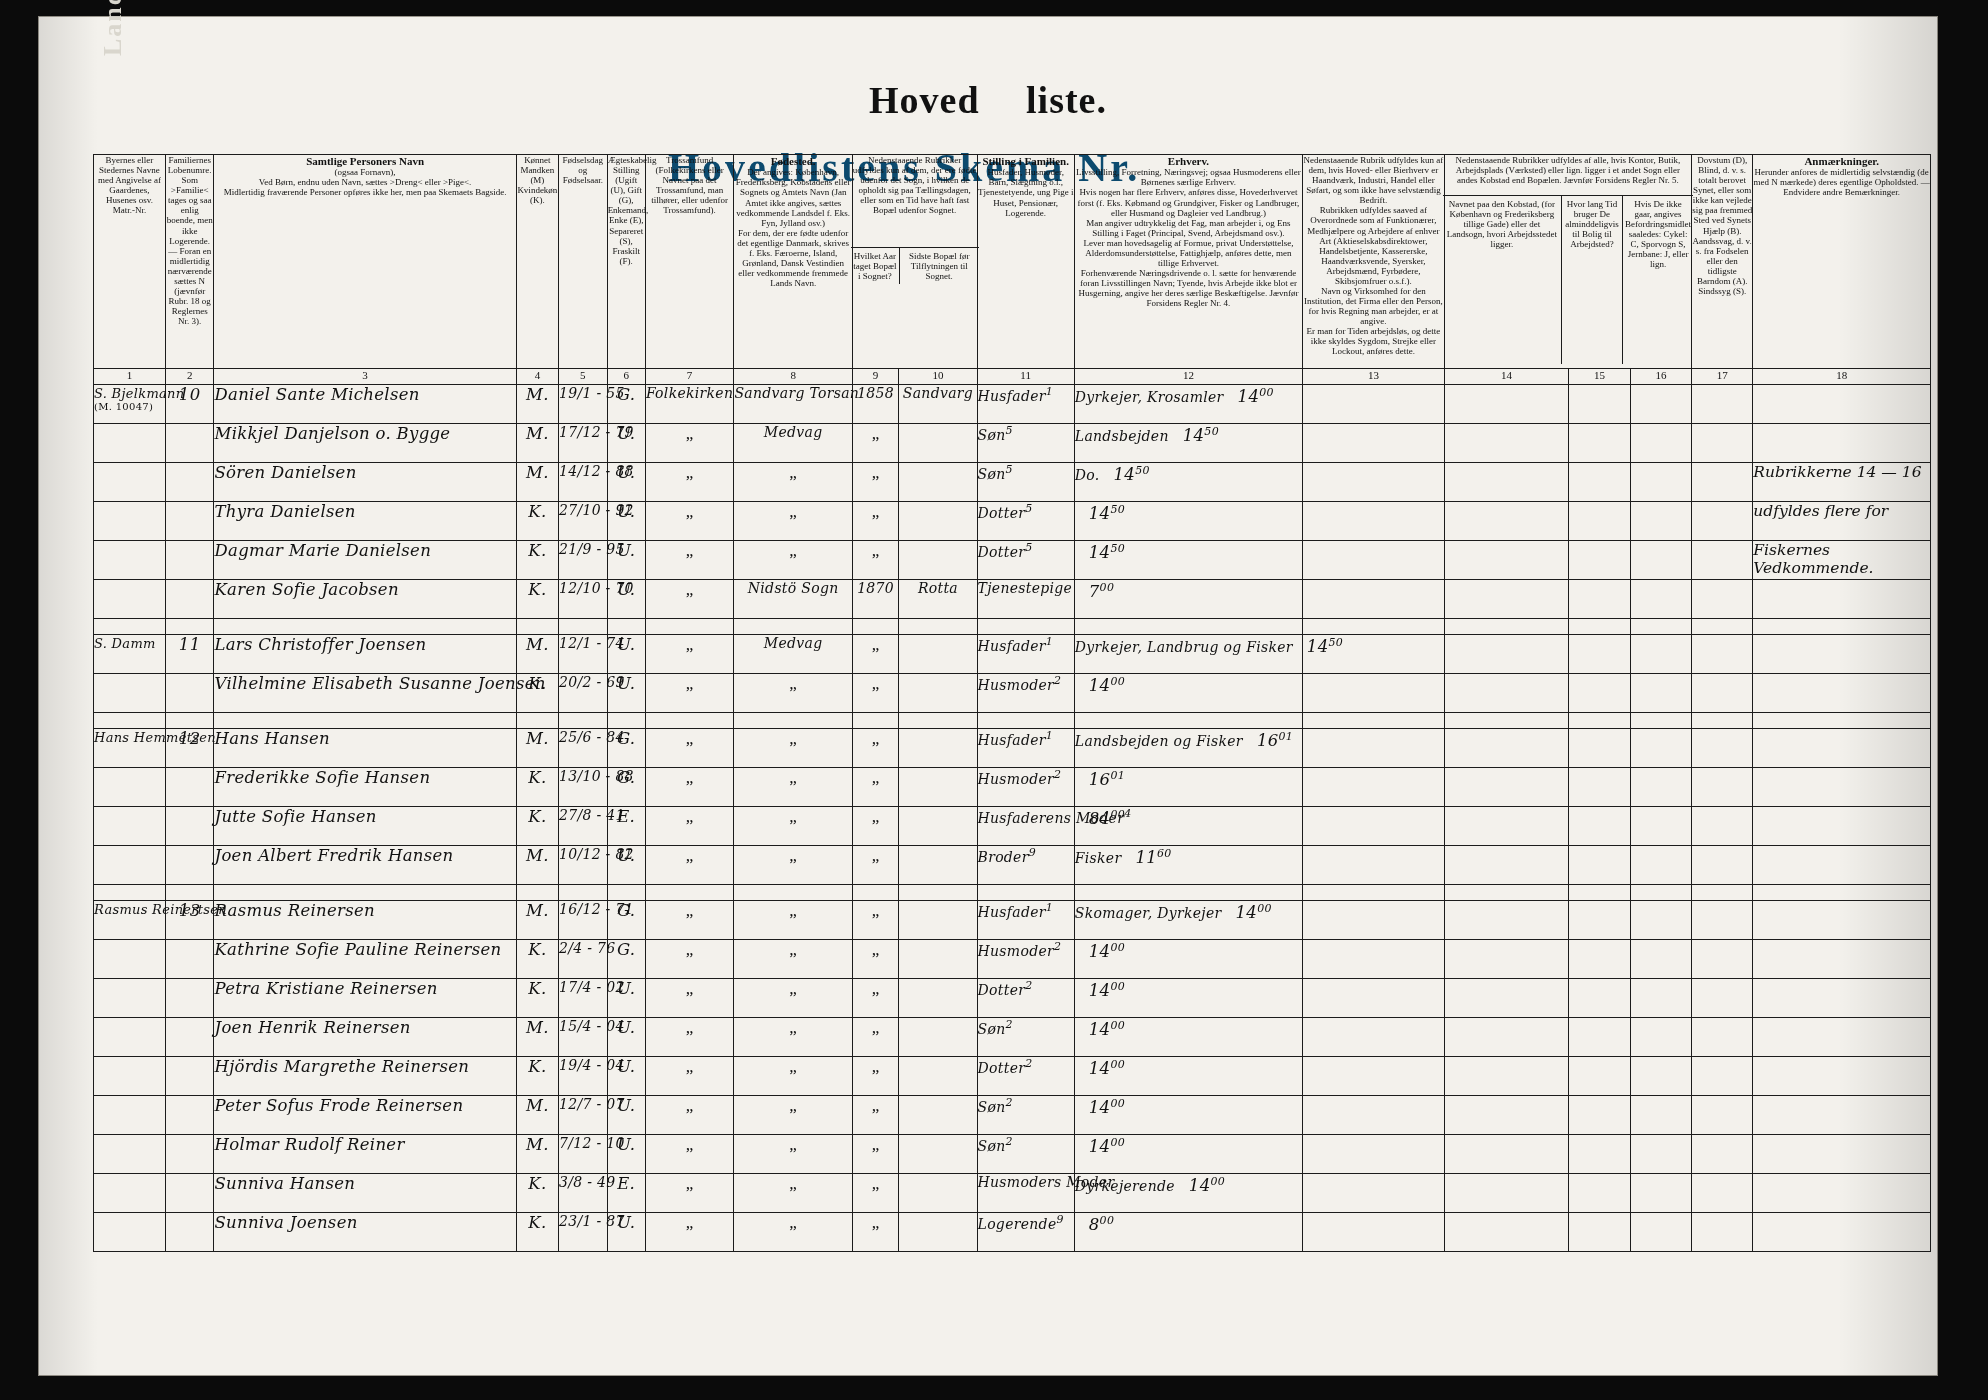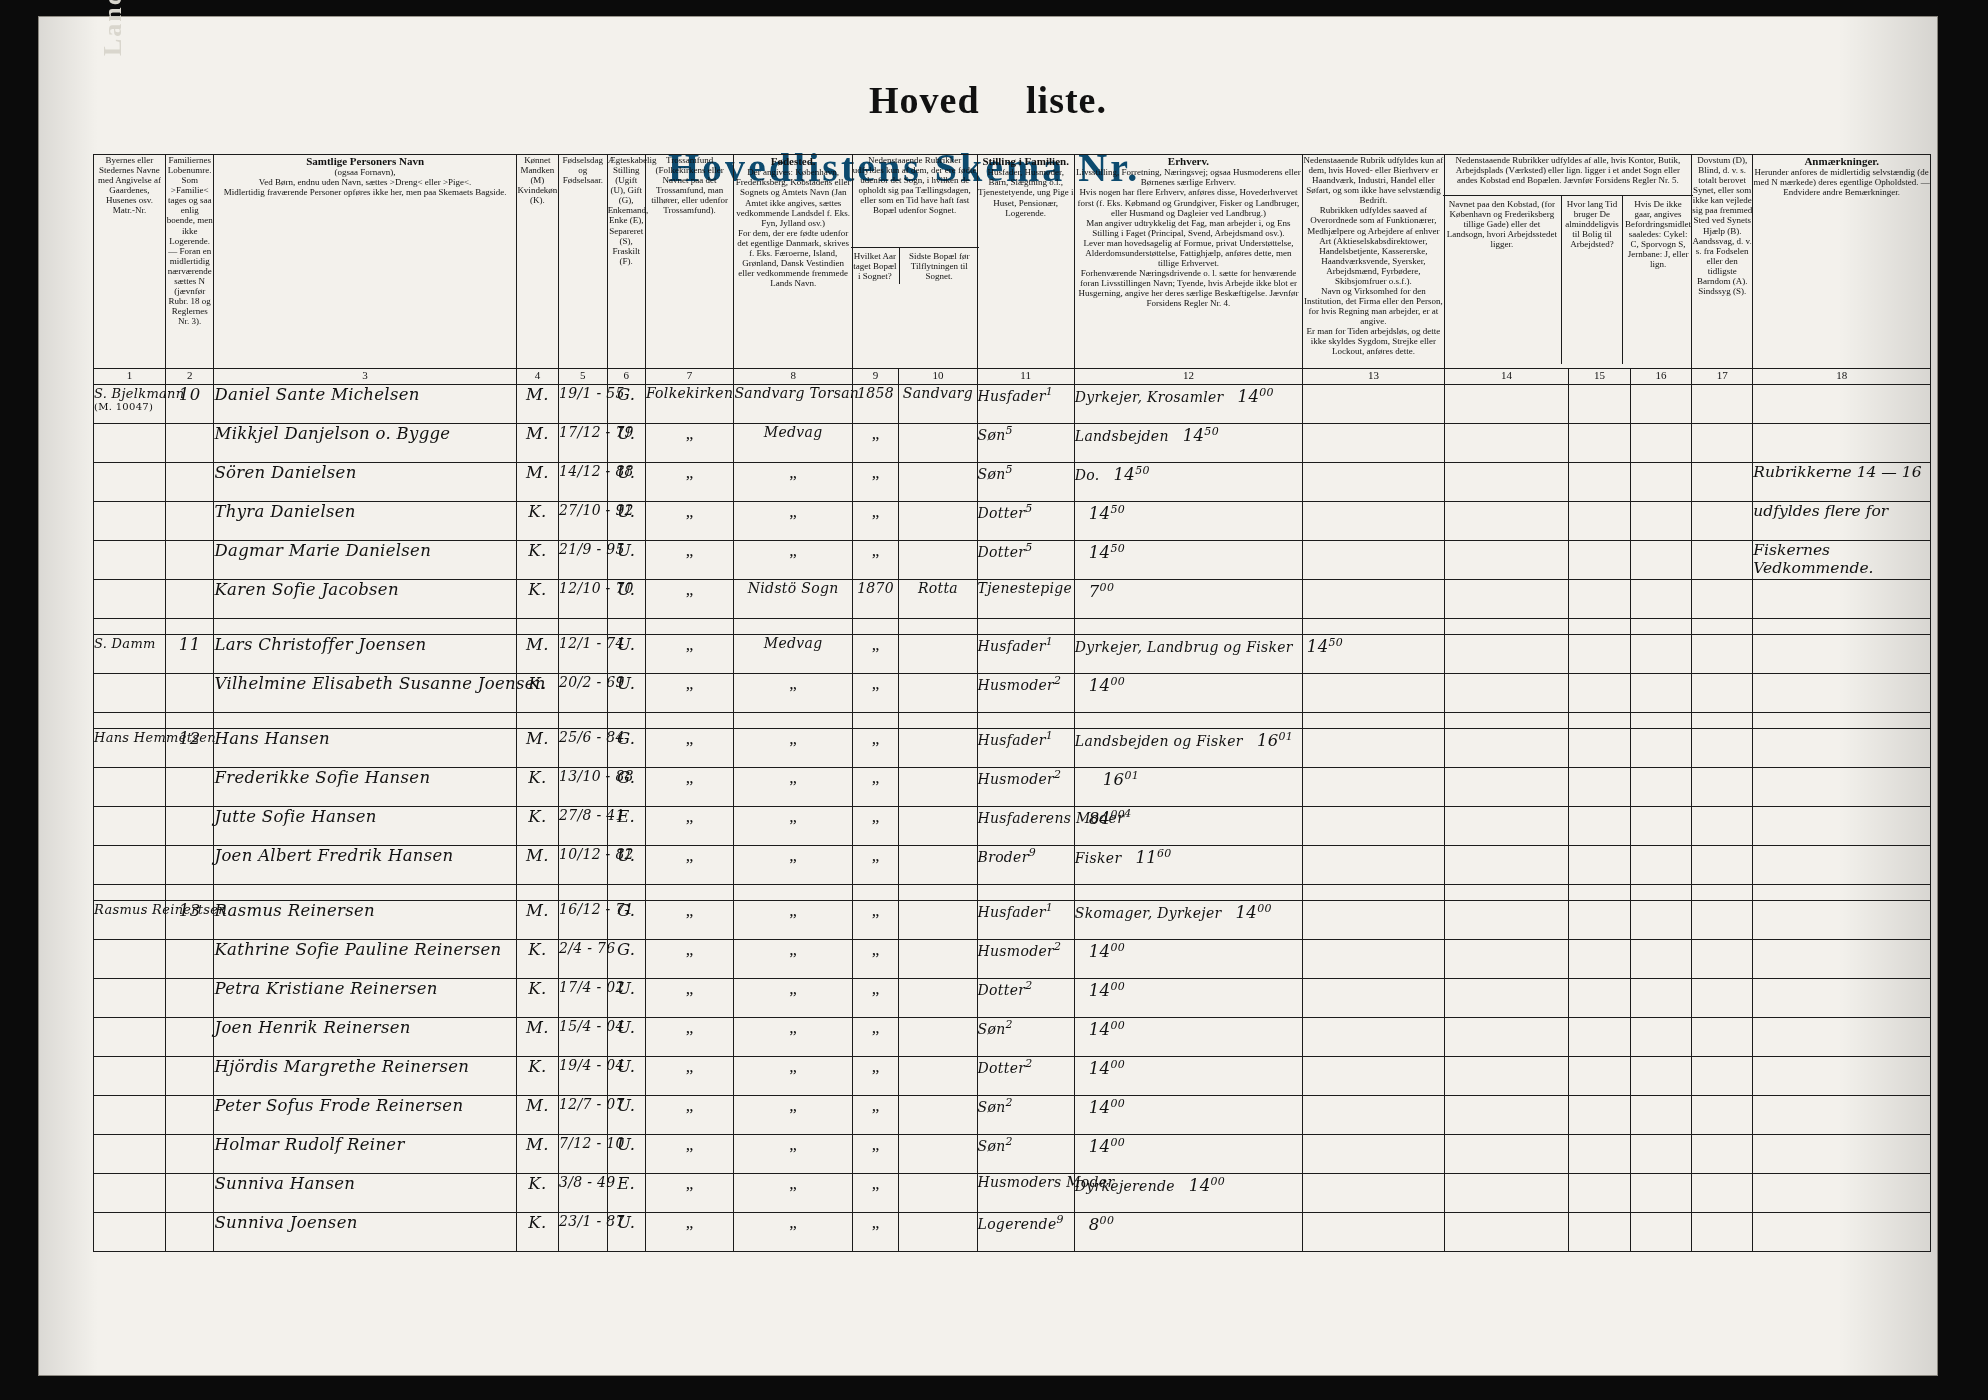--- a/index.html
+++ b/index.html
@@ -377,21 +377,21 @@
             <td class="hand c"></td>
             <td class="hand">Frederikke Sofie Hansen</td>
             <td class="hand c">K.</td>
             <td class="hand c sm">13/10 - 88</td>
             <td class="hand c">G.</td>
             <td class="ditto">„</td>
             <td class="ditto">„</td>
             <td class="ditto">„</td>
             <td class="hand c sm"></td>
             <td class="hand sm">Husmoder<span class="sup">2</span></td>
-            <td class="hand sm"><span></span><span class="money" style="margin-left:28px">16<span class="c">01</span></span></td>
+            <td class="hand sm"><span></span><span class="money" style="margin-left:14px">16<span class="c">01</span></span></td>
             <td class="blank"></td>
             <td class="blank"></td>
             <td class="blank"></td>
             <td class="blank"></td>
             <td class="blank"></td>
             <td class="note"></td>
           </tr>
           <tr class="datarow">
             <td class="hand sm"></td>
             <td class="hand c"></td>

